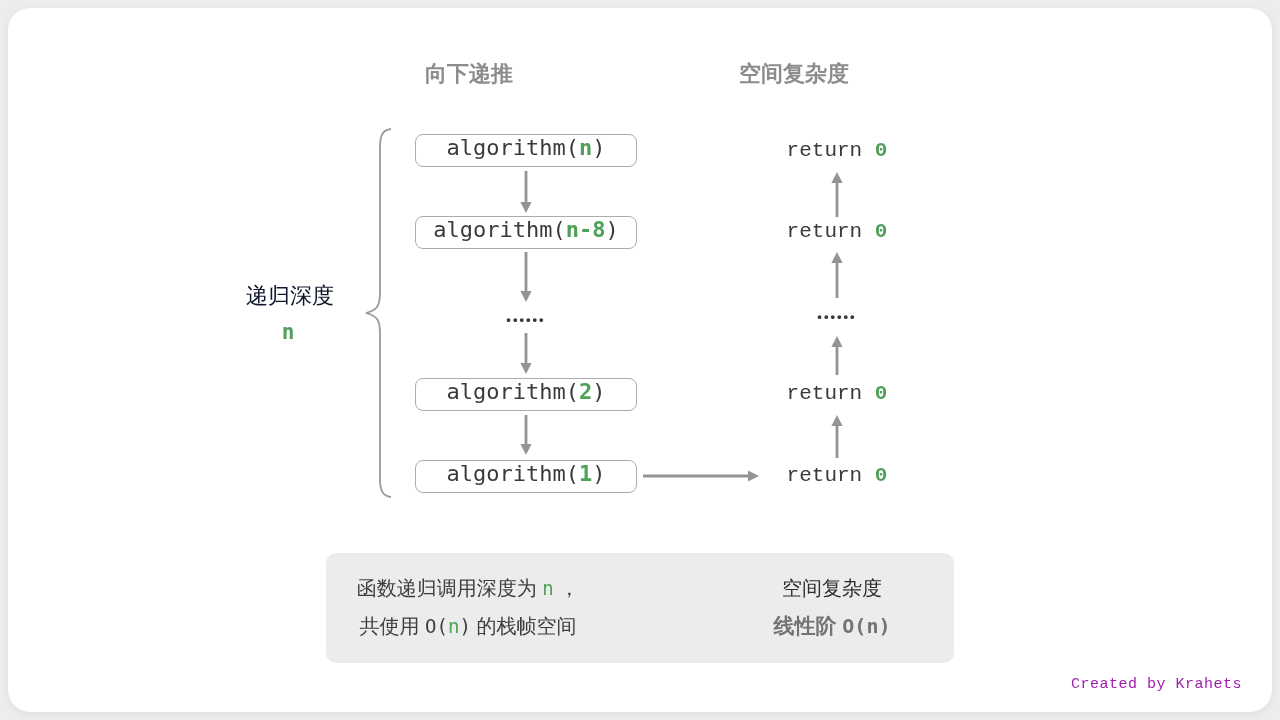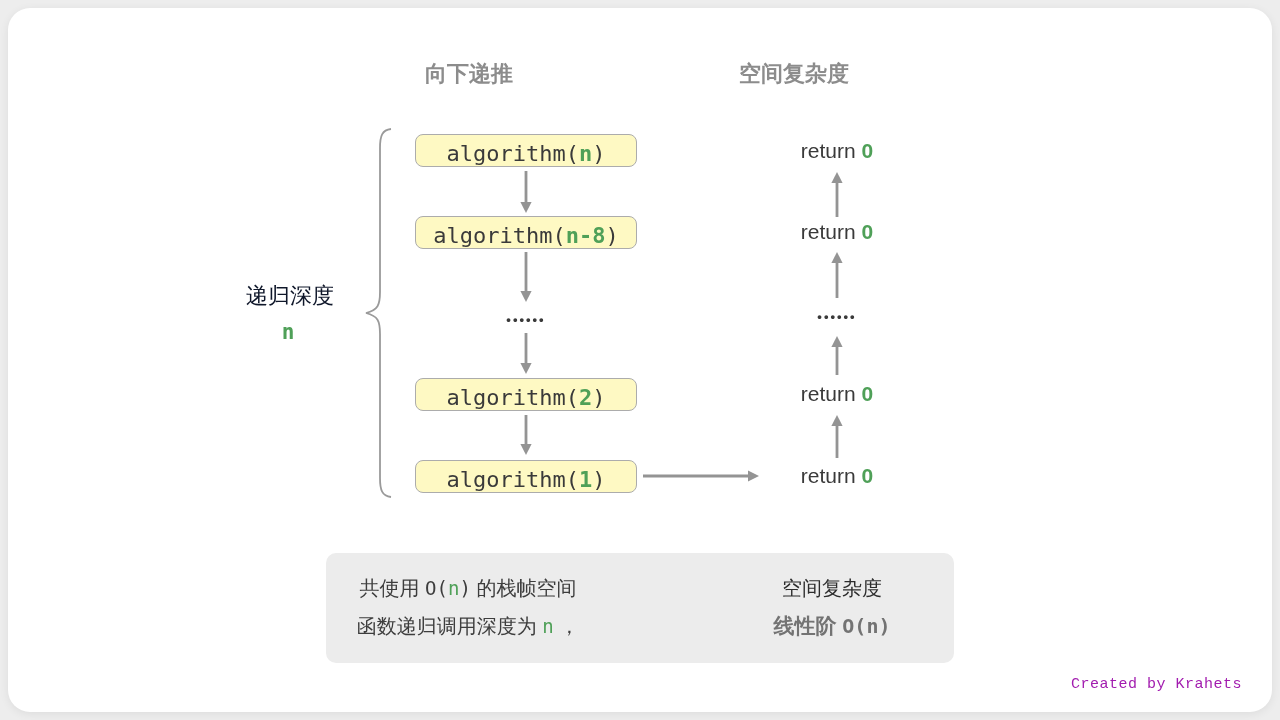--- a/index.html
+++ b/index.html
@@ -6,28 +6,28 @@
   .stage{position:relative;width:1280px;height:720px;overflow:hidden;
          font-family:"Liberation Sans",sans-serif;}
   .card{position:absolute;left:8px;top:8px;width:1264px;height:704px;
         background:#ffffff;border-radius:22px;box-shadow:0 2px 10px rgba(0,0,0,.07);}
   .overlay{position:absolute;left:0;top:0;width:1280px;height:720px;pointer-events:none;}
 
   .hdr{position:absolute;top:59px;width:200px;
        font-size:22px;font-weight:700;color:#8c8c8c;}
 
   .algo-box{position:absolute;left:415px;width:222px;height:33px;box-sizing:border-box;
-        background:#fef9c3;border:1.5px solid #acacac;border-radius:8px;
-        display:flex;align-items:flex-end;justify-content:center;
+        background:#ffffff;border:1.5px solid #acacac;border-radius:8px;
+        display:flex;align-items:flex-start;justify-content:center;
         font-family:"DejaVu Sans Mono",monospace;font-size:22px;font-weight:500;
         color:#3a3a3a;white-space:pre;}
   .arg{color:#4fa058;font-weight:700;}
 
   .return-line{position:absolute;left:737px;width:200px;text-align:center;
-        font-family:Liberation Sans, sans-serif;font-size:21px;font-weight:500;
+        font-family:Liberation Mono, monospace;font-size:21px;font-weight:500;
         color:#3a3a3a;line-height:28px;white-space:pre;}
   .rv{color:#4fa058;font-weight:700;}
 
   .dots{position:absolute;width:120px;text-align:center;font-size:13px;
         font-weight:700;letter-spacing:2px;color:#3a3a3a;line-height:14px;}
 
   .depth-title{position:absolute;left:215px;top:281px;width:150px;text-align:center;
         font-size:22px;font-weight:500;color:#0f172a;}
   .depth-n{position:absolute;left:238px;top:320px;width:100px;text-align:center;
         font-family:"DejaVu Sans Mono",monospace;font-size:21px;font-weight:700;color:#4fa058;}
@@ -124,22 +124,22 @@
   <div class="return-line" style="top:137px"><span>return </span><span class="rv">0</span></div>
   <div class="return-line" style="top:218px"><span>return </span><span class="rv">0</span></div>
   <div class="return-line" style="top:380px"><span>return </span><span class="rv">0</span></div>
   <div class="return-line" style="top:462px"><span>return </span><span class="rv">0</span></div>
 
   <div class="dots" style="left:777px;top:310px">••••••</div>
 
 
   <div class="panel"></div>
   <div class="p-left">
+    <div class="p-line"><span>函数递归调用深度为 </span><span class="g mono">n</span><span> ，</span></div>
     <div class="p-line"><span>共使用 </span><span class="mono">O(</span><span class="g mono">n</span><span class="mono">)</span><span> 的栈帧空间</span></div>
-    <div class="p-line"><span>函数递归调用深度为 </span><span class="g mono">n</span><span> ，</span></div>
   </div>
   <div class="p-right">
     <div class="result-title">空间复杂度</div>
     <div class="result-value"><span>线性阶 </span><span class="mono">O(</span><span class="mono">n</span><span class="mono">)</span></div>
   </div>
 
   <div class="credit">Created by Krahets</div>
 </div>
 
 </body></html>

